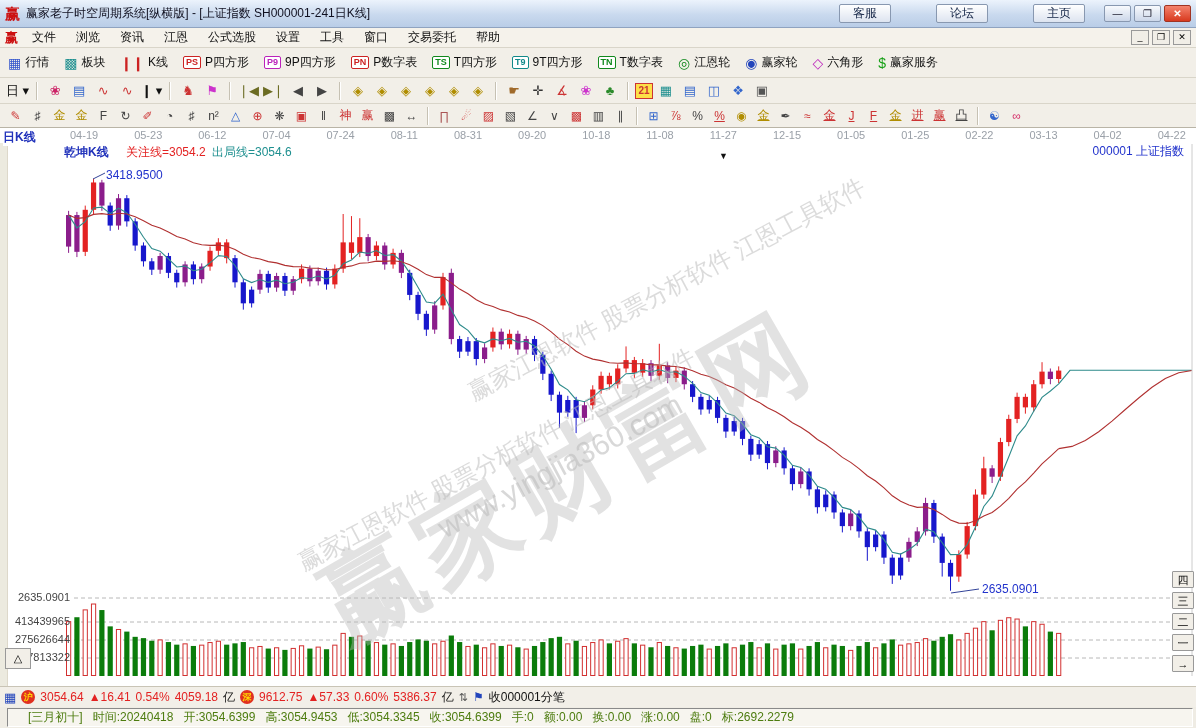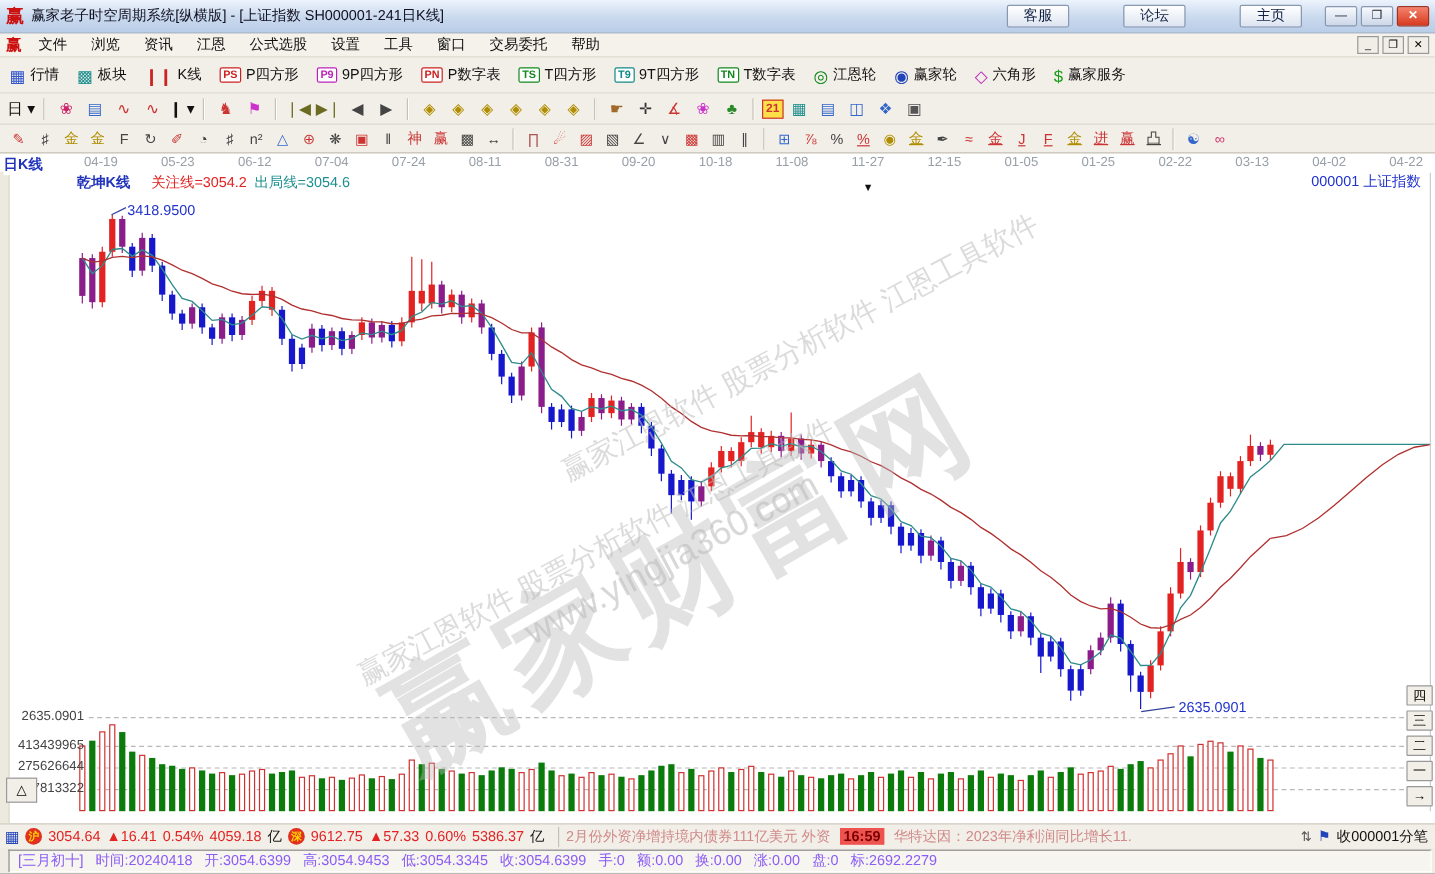--- a/index.html
+++ b/index.html
@@ -61,21 +61,21 @@
   .red{color:#e32222;}
   .circle{width:14px;height:14px;border-radius:50%;background:#e03020;color:#ffd700;font-size:9px;display:inline-flex;align-items:center;justify-content:center;font-weight:bold;flex:none;}
   .tableicon{color:#2244bb;font-size:13px;flex:none;}
   .tickerwrap{flex:1;display:flex;align-items:center;gap:8px;overflow:hidden;margin-left:6px;border-left:1px solid #c6c1b3;padding-left:6px;}
   .news{color:#d08a8a;overflow:hidden;}
   .newschip{background:#ef5350;color:#7a0000;padding:0 3px;font-weight:bold;flex:none;}
   .spin{color:#555;font-size:11px;flex:none;}
   .flagicon{color:#2244bb;font-size:12px;flex:none;}
   .fenbi{color:#111;flex:none;margin-right:2px;}
   .status2{height:21px;background:#efece4;display:flex;align-items:center;padding:0 3px 0 7px;box-sizing:border-box;}
-  .s2field{flex:1;height:17px;background:#f7f5ef;border:1px solid;border-color:#8a8a8a #fff #fff #8a8a8a;display:flex;gap:10px;align-items:center;padding:0 7px;font-size:12px;color:#8b5cf6;overflow:hidden;white-space:nowrap;}
+  .s2field{flex:1;height:17px;background:#f7f5ef;border:1px solid;border-color:#8a8a8a #fff #fff #8a8a8a;display:flex;gap:10px;align-items:center;padding:0 20px;font-size:12px;color:#4d7c0f;overflow:hidden;white-space:nowrap;}
 </style>
 </head>
 <body>
 
 <div id="app">
 
   <div class="titlebar">
     <span class="brand">赢</span>
     <span class="title">赢家老子时空周期系统[纵横版] - [上证指数  SH000001-241日K线]</span>
     <span class="tb-right">
@@ -672,25 +672,20 @@
     <span class="red">▲16.41</span>
     <span class="red">0.54%</span>
     <span class="red">4059.18</span>
       <span>亿</span>
     <span class="circle">深</span>
     <span class="red">9612.75</span>
     <span class="red">▲57.33</span>
     <span class="red">0.60%</span>
     <span class="red">5386.37</span>
       <span>亿</span>
-    <span class="tickerwrap">
-      <span class="news">2月份外资净增持境内债券111亿美元 外资</span>
-      <span class="newschip">16:59</span>
-      <span class="news">华特达因：2023年净利润同比增长11.</span>
-    </span>
     <span class="spin">⇅</span>
     <span class="flagicon">⚑</span>
     <span class="fenbi">收000001分笔</span>
   </div>
 
   <div class="status2">
     <div class="s2field" id="detail-tokens">
         <span>[三月初十]</span>
         <span>时间:20240418</span>
         <span>开:3054.6399</span>

